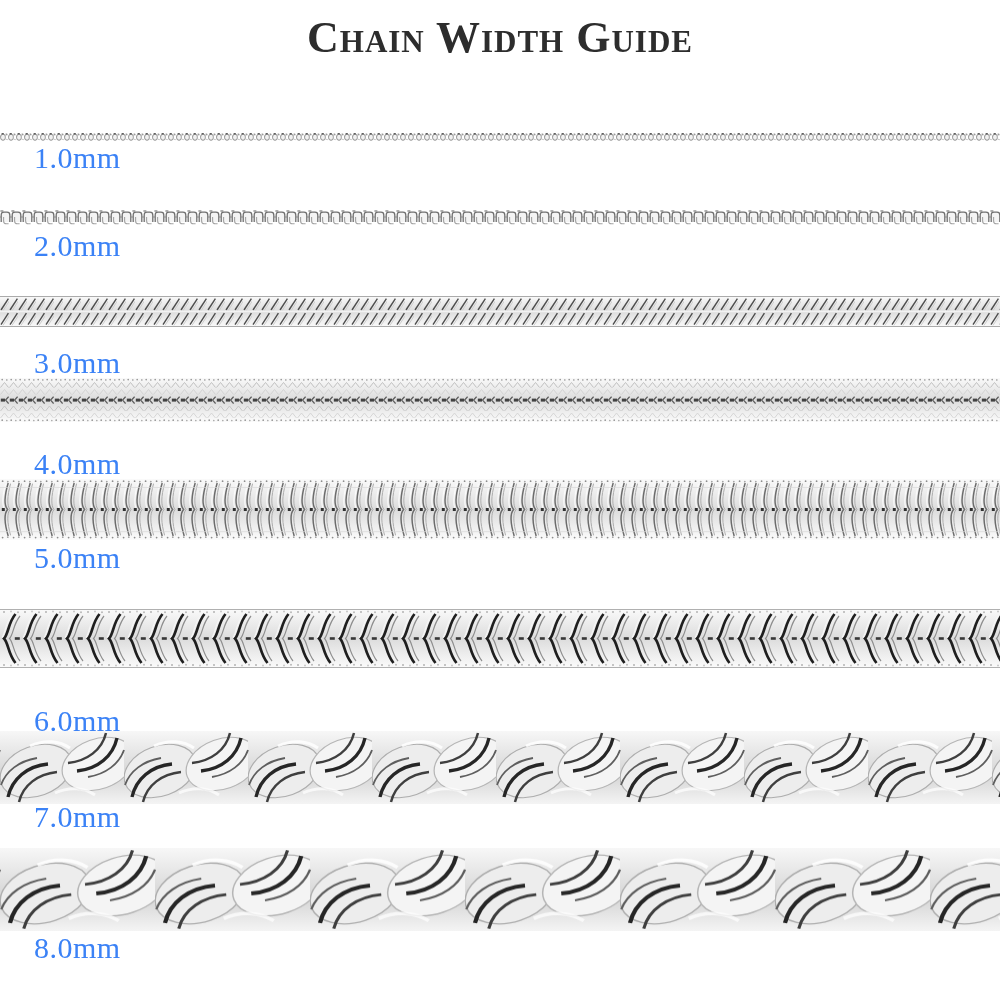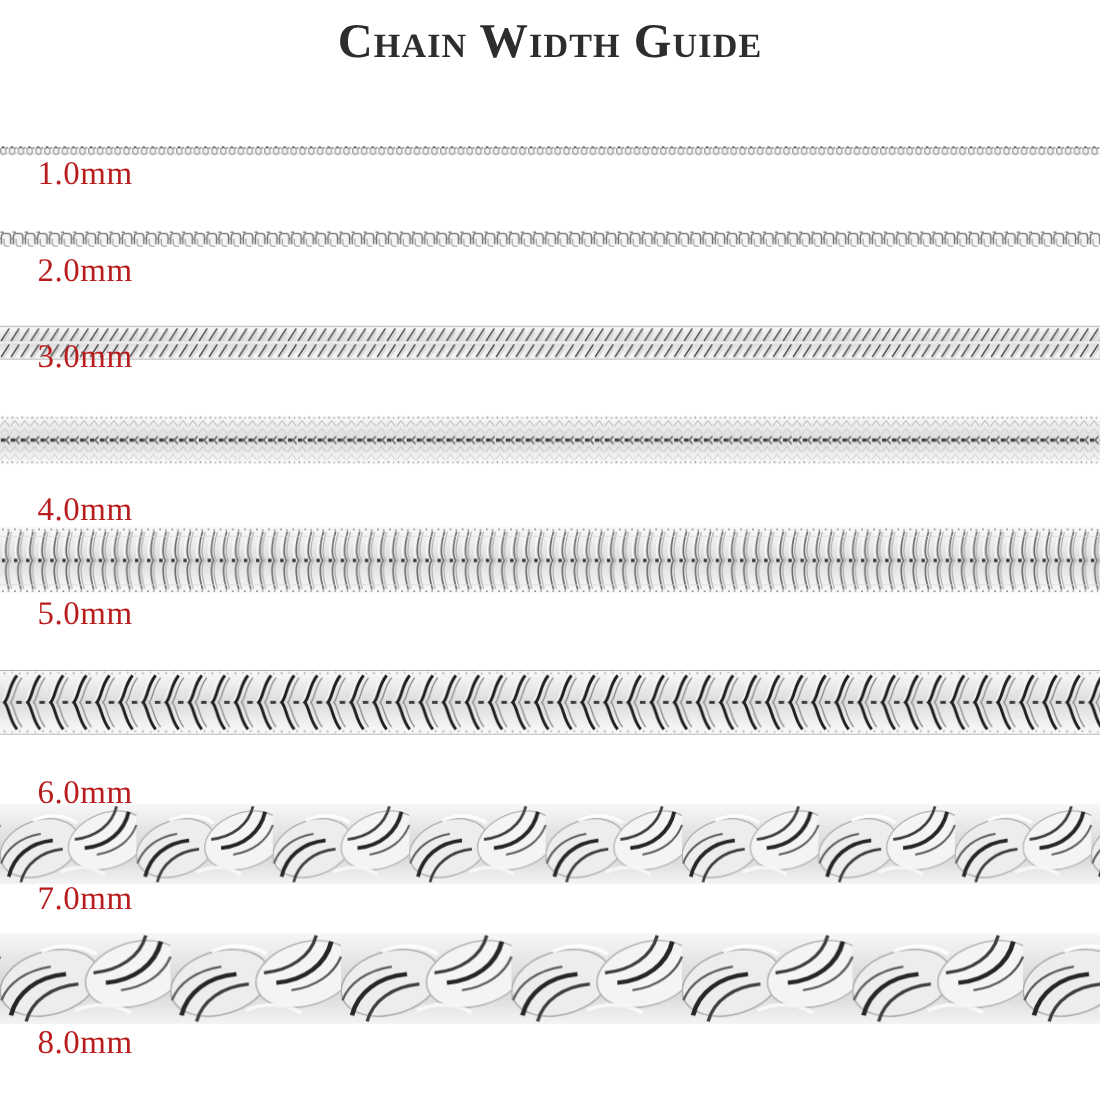--- a/index.html
+++ b/index.html
@@ -3,25 +3,25 @@
 <meta charset="utf-8">
 <style>
   html,body{margin:0;padding:0;background:#ffffff;}
   #page{position:relative;width:1000px;height:1000px;background:#ffffff;overflow:hidden;
         font-family:"Liberation Serif","DejaVu Serif",serif;}
   .title{position:absolute;top:16px;left:0;width:1000px;text-align:center;
          font-size:44px;line-height:1.0;font-weight:600;letter-spacing:1px;
          font-variant:small-caps;color:#2d2d2d;}
   .chain{position:absolute;left:0;width:1000px;display:block;}
   .mm-label{position:absolute;left:34px;font-size:30px;line-height:30px;
-            letter-spacing:0.5px;color:#b91c1c;}
+            letter-spacing:0.5px;color:#3b82f6;}
   
   #c1{top:131px;height:12px;} #l1{top:143px;}
   #c2{top:208px;height:20px;} #l2{top:231px;text-align:right;}
-  #c3{top:296px;height:31px;} #l3{top:310px;}
+  #c3{top:296px;height:31px;} #l3{top:348px;}
   #c4{top:378px;height:44px;} #l4{top:425px;margin-top:24px;}
   #c5{top:479px;height:61px;} #l5{top:543px;}
   #c6{top:609px;height:59px;} #l6{top:706px;}
   #c7{top:731px;height:73px;} #l7{top:802px;}
   #c8{top:848px;height:83px;} #l8{top:933px;text-align:right;}
 </style>
 </head>
 <body>
 
 <div id="page">

